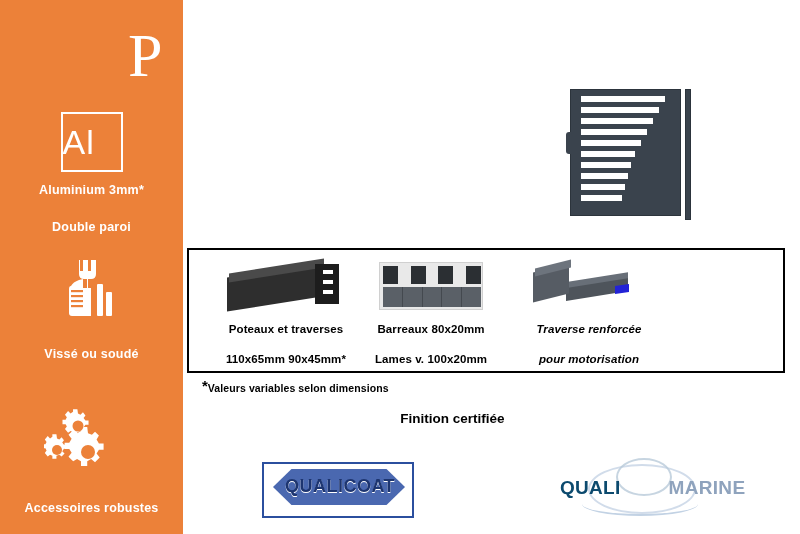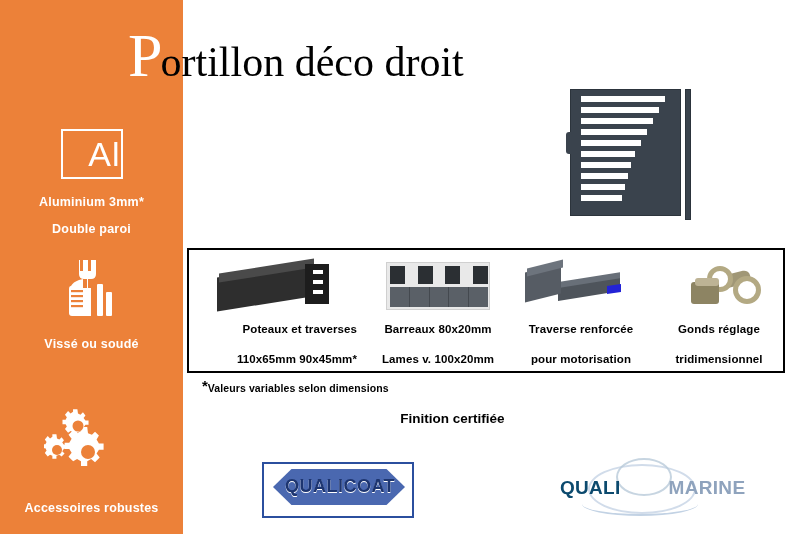--- a/index.html
+++ b/index.html
@@ -41,32 +41,32 @@
   .side-label {
     display: block;
     font-size: 12.5px;
     font-weight: bold;
     letter-spacing: 0.2px;
     line-height: 1.0;
     color: #ffffff;
     white-space: nowrap;
   }
   .side-label.l1 { margin-top: 12px; }
-  .side-label.l2 { margin-top: 14px; }
+  .side-label.l2 { margin-top: 24px; }
 
   
   .al-box {
     width: 62px;
-    height: 50px;
+    height: 60px;
     border: 2px solid #ffffff;
-    margin: 17px auto;
+    margin: 0 auto;
     box-sizing: border-box;
     display: flex;
     align-items: center;
-    justify-content: flex-end;
+    justify-content: flex-start;
   }
   .al-text {
     font-size: 34px;
     font-weight: normal;
     color: #ffffff;
     font-family: "Liberation Sans", sans-serif;
     line-height: 1;
     letter-spacing: 1px;
   }
 
@@ -481,21 +481,20 @@
           </g>
         </svg>
       </span>
       <span class="side-label l1" style="margin-top:18px;">Accessoires robustes</span>
     </div>
 
   </div>
 
   <div id="title-wrap">
     <span id="title-cap">P</span>
-    <span id="title-rest">ortillon déco droit</span>
   </div>
 
   <div id="gate">
     <div class="gate-post"></div>
     <div class="gate-frame">
       <div class="gate-slat" style="top:6px;  width:84px;"></div>
       <div class="gate-slat" style="top:17px; width:78px;"></div>
       <div class="gate-slat" style="top:28px; width:72px;"></div>
       <div class="gate-slat" style="top:39px; width:66px;"></div>
       <div class="gate-slat" style="top:50px; width:60px;"></div>
@@ -503,36 +502,36 @@
       <div class="gate-slat" style="top:72px; width:50px;"></div>
       <div class="gate-slat" style="top:83px; width:47px;"></div>
       <div class="gate-slat" style="top:94px; width:44px;"></div>
       <div class="gate-slat" style="top:105px; width:41px;"></div>
     </div>
     <div class="gate-handle"></div>
   </div>
 
   <div id="feature-box">
 
-    <div class="feature-cell" style="left:6px; width:162px;text-align:right;">
+    <div class="feature-cell" style="left:16px; width:162px;">
       <div class="feat-img">
         <div class="profile">
           <div class="profile-body"></div>
           <div class="profile-top"></div>
           <div class="profile-end"></div>
           <div class="profile-notch" style="left:96px; top:6px;  width:10px; height:4px;"></div>
           <div class="profile-notch" style="left:96px; top:16px; width:10px; height:4px;"></div>
           <div class="profile-notch" style="left:96px; top:26px; width:10px; height:4px;"></div>
         </div>
       </div>
       <div class="feat-cap c1">Poteaux et traverses</div>
       <div class="feat-cap c2">110x65mm 90x45mm*</div>
     </div>
 
-    <div class="feature-cell" style="left:171px; width:156px;">
+    <div class="feature-cell" style="left:164px; width:156px;">
       <div class="feat-img">
         <div class="bars-wrap">
           <div class="bars-top">
             <div class="bar-unit"></div>
             <div class="bar-unit"></div>
             <div class="bar-unit"></div>
             <div class="bar-unit"></div>
           </div>
           <div class="lames-row">
             <div class="lame"></div>
@@ -540,47 +539,34 @@
             <div class="lame"></div>
             <div class="lame"></div>
             <div class="lame"></div>
           </div>
         </div>
       </div>
       <div class="feat-cap c1">Barreaux 80x20mm</div>
       <div class="feat-cap c2">Lames v. 100x20mm</div>
     </div>
 
-    <div class="feature-cell" style="left:318px; width:148px;">
+    <div class="feature-cell" style="left:326px; width:148px;font-style:italic;">
       <div class="feat-img">
         <div class="trav">
           <div class="trav-arm"></div>
           <div class="trav-arm-top"></div>
           <div class="trav-blue"></div>
           <div class="trav-block"></div>
           <div class="trav-block-top"></div>
         </div>
       </div>
       <div class="feat-cap c1">Traverse renforcée</div>
       <div class="feat-cap c2">pour motorisation</div>
     </div>
 
-    <div class="feature-cell" style="left:466px; width:128px;">
-      <div class="feat-img">
-        <div class="gond">
-          <div class="gond-arm" style="left:10px; top:12px; width:56px; height:13px; transform:rotate(-14deg);"></div>
-          <div class="gond-ring" style="left:22px; top:2px;  width:16px; height:16px;"></div>
-          <div class="gond-ring" style="left:48px; top:12px; width:18px; height:18px;"></div>
-          <div class="gond-block" style="left:6px; top:18px; width:28px; height:22px;"></div>
-          <div class="gond-block" style="left:10px; top:14px; width:24px; height:8px; background:#bdb395;"></div>
-        </div>
-      </div>
-      <div class="feat-cap c1">Gonds réglage</div>
-      <div class="feat-cap c2">tridimensionnel</div>
-    </div>
 
   </div>
 
   <div id="footnote">
     <span id="footnote-star">*</span><span id="footnote-text">Valeurs variables selon dimensions</span>
   </div>
 
   <div id="finition">
     <span id="finition-text">Finition certifiée</span>
   </div>

